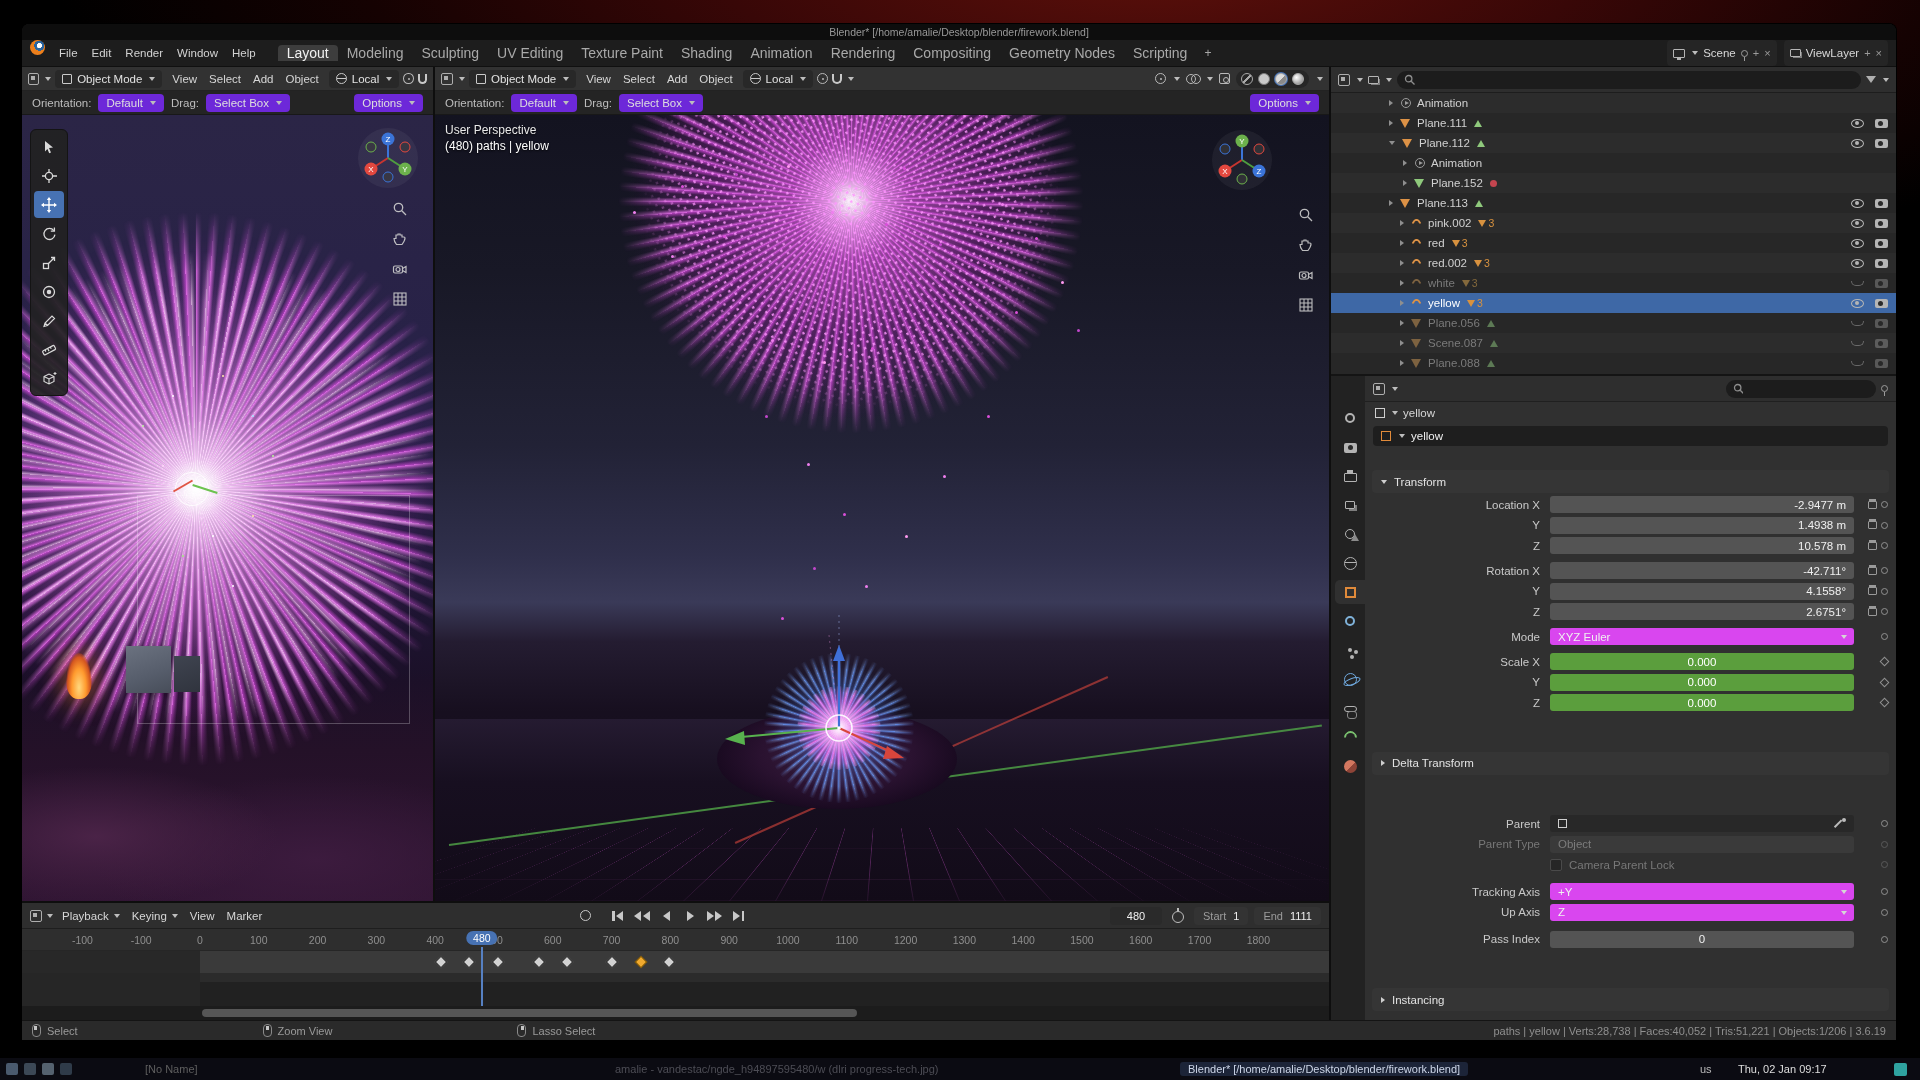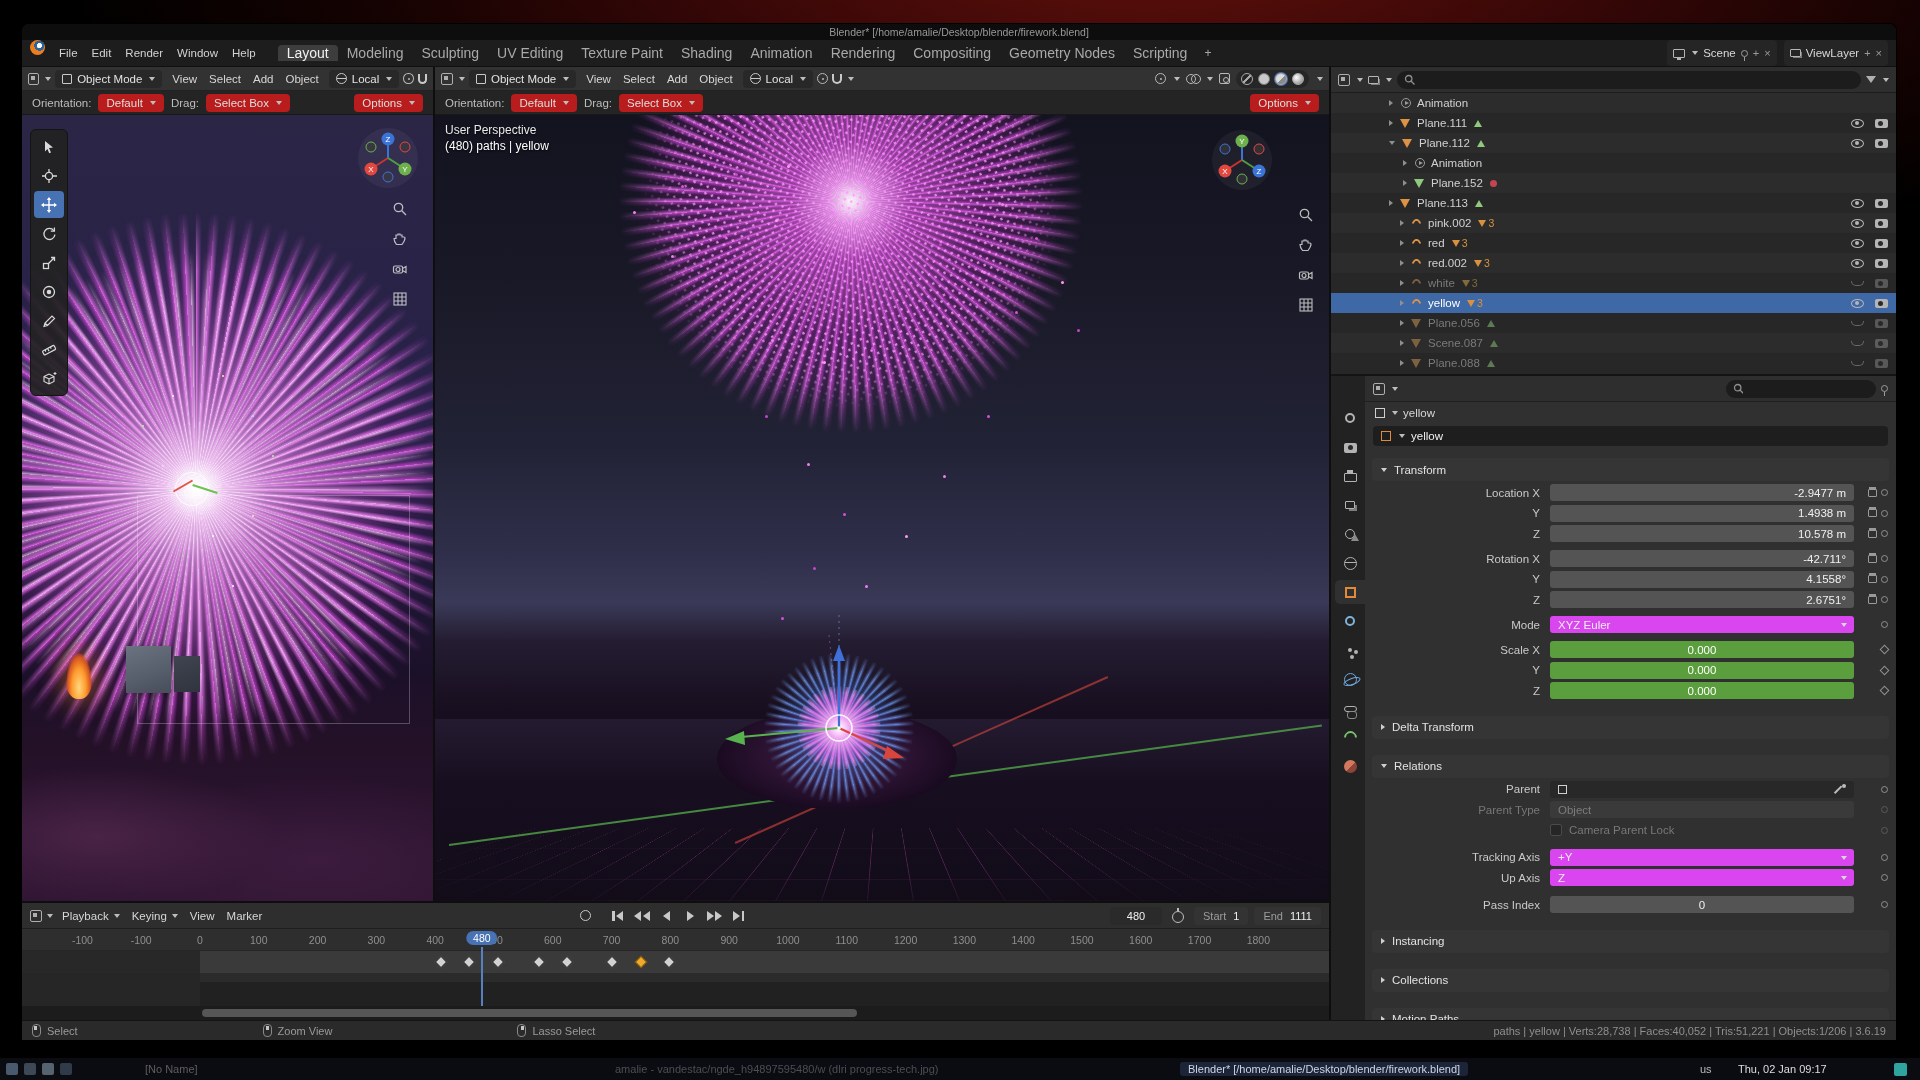--- a/index.html
+++ b/index.html
@@ -55,21 +55,21 @@
 .ic-xray::after{content:'';position:absolute;left:2.5px;top:2.5px;width:4px;height:4px;border:1.2px solid #b9b9b9;border-radius:50%}
 .shade-wrap{display:flex;align-items:center;gap:3px;background:#262626;border-radius:9px;padding:2px 4px}
 .shade-btn{border:none;background:none;padding:1px;border-radius:8px;display:flex}
 .shade-btn.active{background:#4772b3}
 .shade{width:12px;height:12px;border-radius:50%;border:1.2px solid #a9a9a9}
 .shade.wire{background:linear-gradient(135deg,transparent 44%,#a9a9a9 44% 56%,transparent 56%)}
 .shade.solid{background:#c9c9c9;border-color:#7a7a7a}
 .shade.mat{background:linear-gradient(135deg,#dcdcdc 50%,#8a8a8a 50%)}
 .shade.rend{background:radial-gradient(circle at 35% 35%,#fff,#9a9a9a 75%)}
 .vp-tools{height:24px;background:#242424;border-bottom:1px solid #181818;display:flex;align-items:center;padding:0 10px;gap:7px;font-size:11.5px;color:#bdbdbd;overflow:hidden;flex:none}
-.tdrop{display:flex;align-items:center;gap:5px;background:#b91c1c;border:none;color:#dedede;font-size:11.5px;padding:3px 8px;border-radius:4px;flex:none}
+.tdrop{display:flex;align-items:center;gap:5px;background:#6d28d9;border:none;color:#dedede;font-size:11.5px;padding:3px 8px;border-radius:4px;flex:none}
 .vp-canvas{flex:1;position:relative;overflow:hidden;min-height:0}
 
 .cv-left{background:linear-gradient(180deg,#2b2546 0%,#272148 38%,#1f1837 58%,#1b1028 72%,#1d0f26 100%)}
 .terrainL{position:absolute;left:0;right:0;bottom:0;height:230px;background:radial-gradient(260px 100px at 18% 72%,#4a2347 0%,rgba(74,35,71,0) 70%),radial-gradient(320px 120px at 72% 82%,#3c1b3e 0%,rgba(60,27,62,0) 70%),linear-gradient(180deg,rgba(26,13,34,0) 0%,#241128 35%,#301533 100%)}
 .burst{position:absolute;border-radius:50%;background:radial-gradient(circle,rgba(255,255,255,.95) 0%,rgba(255,170,255,.75) 7%,rgba(242,105,246,.45) 18%,rgba(212,52,222,.2) 40%,rgba(212,52,222,0) 66%),repeating-conic-gradient(rgba(245,120,248,.85) 0deg,rgba(150,20,160,0) 1.3deg,rgba(0,0,0,0) 2.5deg,rgba(232,82,240,.65) 3.8deg);-webkit-mask-image:radial-gradient(circle,#000 0%,#000 55%,transparent 70%);mask-image:radial-gradient(circle,#000 0%,#000 55%,transparent 70%)}
 .burst.alt{background:radial-gradient(circle,rgba(255,255,255,.9) 0%,rgba(255,220,250,.5) 10%,rgba(255,160,250,.25) 30%,rgba(255,160,250,0) 60%),repeating-conic-gradient(rgba(255,205,250,.7) 0deg,rgba(150,20,160,0) 1.1deg,rgba(0,0,0,0) 3deg,rgba(250,150,250,.5) 4.4deg);mix-blend-mode:screen}
 .sparksL{position:absolute;width:2px;height:2px;border-radius:50%;background:transparent;box-shadow:120px 310px #b7f79a,150px 280px #ffffff,200px 260px #ffe9a8,230px 300px #9fe8ff,250px 340px #b7f79a,140px 350px #ffd7fa,190px 420px #ffffff,230px 400px #ffe9a8,160px 440px #9fe87f,210px 470px #ffffff}
 .sel-rect{position:absolute;left:115px;top:380px;width:273px;height:229px;border:1px solid rgba(255,255,255,.25)}
 .cubeA{position:absolute;left:104px;top:531px;width:45px;height:47px;background:linear-gradient(160deg,#6b7280 0%,#565d6b 60%,#474d59 100%);box-shadow:0 2px 8px rgba(0,0,0,.4)}
 .cubeB{position:absolute;left:152px;top:541px;width:26px;height:36px;background:linear-gradient(160deg,#3f4450 0%,#30343e 100%)}
@@ -165,21 +165,21 @@
 .pt-ico[data-icon="constraints"]::after{content:'';position:absolute;left:2px;top:4px;width:8px;height:6px;border:1.4px solid #8a8a8a;border-radius:3px}
 .pt-ico[data-icon="data"]{border:2.2px solid #79bf6e;border-color:#79bf6e transparent transparent #79bf6e;border-radius:50%;transform:rotate(45deg)}
 .pt-ico[data-icon="material"]{border-radius:50%;background:linear-gradient(135deg,#d3775f 50%,#8e4437 50%)}
 .pbody{flex:1;background:#303030;display:flex;flex-direction:column;overflow:hidden;min-width:0}
 .p-header{height:26px;flex:none;display:flex;align-items:center;gap:5px;padding:0 8px;background:#2e2e2e;border-bottom:1px solid #202020}
 .p-bc{height:22px;flex:none;display:flex;align-items:center;gap:5px;padding:0 10px;font-size:11.5px;color:#d6d6d6}
 .bc-ico{width:10px;height:10px;border:1.6px solid #cfcfcf;flex:none}
 .bc-ico.orange{border-color:#e08a3a}
 .p-name-row{flex:none;padding:2px 8px 4px}
 .p-name-field{height:20px;background:#1e1e1e;border-radius:4px;display:flex;align-items:center;gap:6px;padding:0 8px;font-size:11.5px;color:#f0f0f0}
-.panel{margin:6px 0}
+.panel{margin:18px 0}
 .panel-h{height:23px;display:flex;align-items:center;gap:7px;background:#353535;border-radius:4px;margin:2px 7px;color:#e2e2e2;font-size:11.5px;padding:0 9px}
 .tri{width:0;height:0;border-top:3.5px solid transparent;border-bottom:3.5px solid transparent;border-left:4.5px solid #cfcfcf;flex:none}
 .tri.down{border-left:3.5px solid transparent;border-right:3.5px solid transparent;border-top:4.5px solid #cfcfcf;border-bottom:none}
 .prow{display:flex;align-items:center;height:19px;margin:1.5px 8px 1.5px 0}
 .rows .prow:nth-child(4),.rows .prow:nth-child(7),.rows .prow:nth-child(8){margin-top:6px}
 .plabel{width:185px;flex:none;text-align:right;color:#c9c9c9;font-size:11.5px;padding-right:10px;white-space:nowrap}
 .plabel.dimt{color:#777}
 .pfield{flex:1;height:17px;background:#545454;border-radius:3px;display:flex;align-items:center;padding:0 8px;font-size:11.5px;color:#f0f0f0;position:relative;min-width:0;border:none}
 .pfield.num{justify-content:flex-end}
 .pfield.green{background:#5b9e3d;justify-content:center;color:#fff}
@@ -989,24 +989,20 @@
             </div>
 
             <div class="panel">
               <div class="panel-h">
                 <span class="tri"></span>
                 <span>Delta Transform</span>
               </div>
             </div>
 
             <div class="panel">
-              <div class="panel-h">
-                <span class="tri down"></span>
-                <span>Relations</span>
-              </div>
               <div class="prow">
                 <span class="plabel">Parent</span>
                 <button class="pfield dark">
                     <span class="bc-ico" style="width:9px;height:9px"></span>
                     <span class="spacer"></span>
                     <span class="dropper"></span>
                   </button>
                 <span class="pdecor" data-decor="dot"></span>
               </div>
               <div class="prow">

